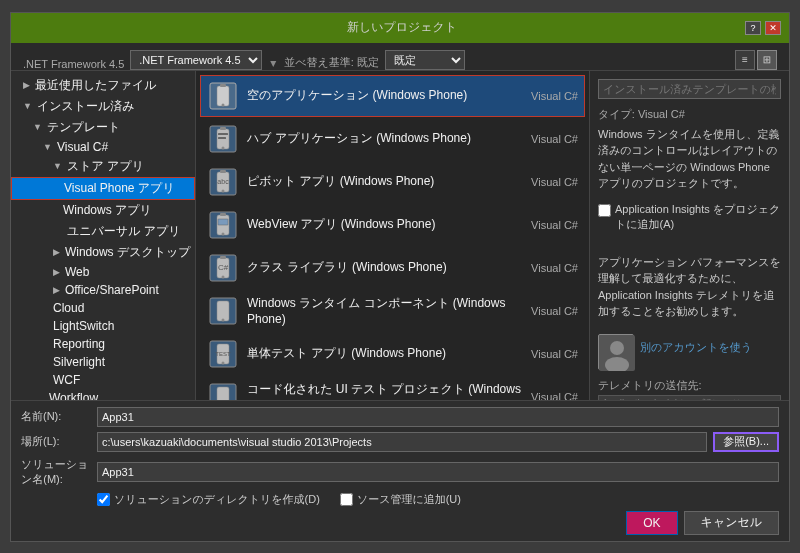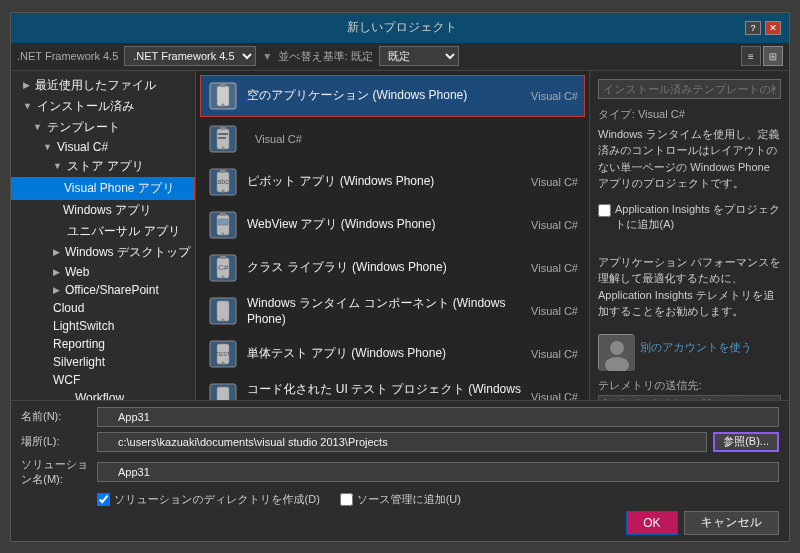--- a/index.html
+++ b/index.html
@@ -18,21 +18,21 @@
     .dialog {
       width: 780px;
       height: 530px;
       background: #2d2d2d;
       border: 1px solid #555;
       display: flex;
       flex-direction: column;
       position: relative;
     }
     .title-bar {
-      background: #0c4a6e;
+      background: #4d7c0f;
       height: 26px;
       display: flex;
       align-items: center;
       justify-content: space-between;
       padding: 15px 8px;
       flex-shrink: 0;
     }
     .title-bar-text {
       color: #d0d0d0;
       font-size: 12px;
@@ -55,22 +55,22 @@
       justify-content: center;
       cursor: pointer;
     }
     .title-btn.close { background: #c0392b; }
     .title-btn.help { background: #444; }
 
     .toolbar {
       background: #2a2a2a;
       height: 28px;
       display: flex;
-      align-items: center;
-      padding: 0 6px;
+      align-items: flex-end;
+      padding: 0 12px;
       border-bottom: 1px solid #444;
       gap: 4px;
       flex-shrink: 0;
     }
     .toolbar-label {
       color: #aaa;
       font-size: 11px;
       margin-right: 2px;
     }
     .toolbar-select {
@@ -246,21 +246,21 @@
       color: #ccc;
       text-align: left;
     }
     .form-input {
       flex: 1;
       background: #3c3c3c;
       border: 1px solid #666;
       color: #f0f0f0;
       font-size: 11px;
       height: 20px;
-      padding: 0 20px;
+      padding: 0 4px;
     }
     .form-browse-btn {
       background: #444;
       border: 2px solid #8b5cf6;
       color: #f0f0f0;
       font-size: 11px;
       height: 20px;
       padding: 0 8px;
       cursor: pointer;
     }
@@ -401,21 +401,21 @@
       </div>
 
       <div class="tree-item indent4" style="padding-left:42px;">
         <span>Silverlight</span>
       </div>
 
       <div class="tree-item indent4" style="padding-left:42px;">
         <span>WCF</span>
       </div>
 
-      <div class="tree-item indent4" style="padding-left:64px;">
+      <div class="tree-item indent4" style="padding-left:38px;">
         <span>Workflow</span>
       </div>
 
     </div>
 
     <div class="project-list">
 
       <div class="project-item selected">
         <div class="project-icon">
           <svg width="30" height="30" viewBox="0 0 30 30">
@@ -433,20 +433,21 @@
         <div class="project-icon">
           <svg width="30" height="30" viewBox="0 0 30 30">
             <rect x="2" y="2" width="26" height="26" rx="2" fill="#3a5a7a" stroke="#888" stroke-width="1"></rect>
             <rect x="9" y="5" width="12" height="20" rx="2" fill="#bbb" stroke="#888" stroke-width="0.5"></rect>
             <rect x="12" y="3" width="6" height="3" rx="1" fill="#888"></rect>
             <circle cx="15" cy="24" r="1.5" fill="#888"></circle>
             <rect x="10" y="9" width="10" height="2" rx="0.5" fill="#666"></rect>
             <rect x="10" y="13" width="8" height="2" rx="0.5" fill="#666"></rect>
           </svg>
         </div>
+        <span class="project-name">ハブ アプリケーション (Windows Phone)</span>
         <span class="project-lang">Visual C#</span>
       </div>
 
       <div class="project-item">
         <div class="project-icon">
           <svg width="30" height="30" viewBox="0 0 30 30">
             <rect x="2" y="2" width="26" height="26" rx="2" fill="#3a5a7a" stroke="#888" stroke-width="1"></rect>
             <rect x="9" y="5" width="12" height="20" rx="2" fill="#bbb" stroke="#888" stroke-width="0.5"></rect>
             <rect x="12" y="3" width="6" height="3" rx="1" fill="#888"></rect>
             <circle cx="15" cy="24" r="1.5" fill="#888"></circle>

